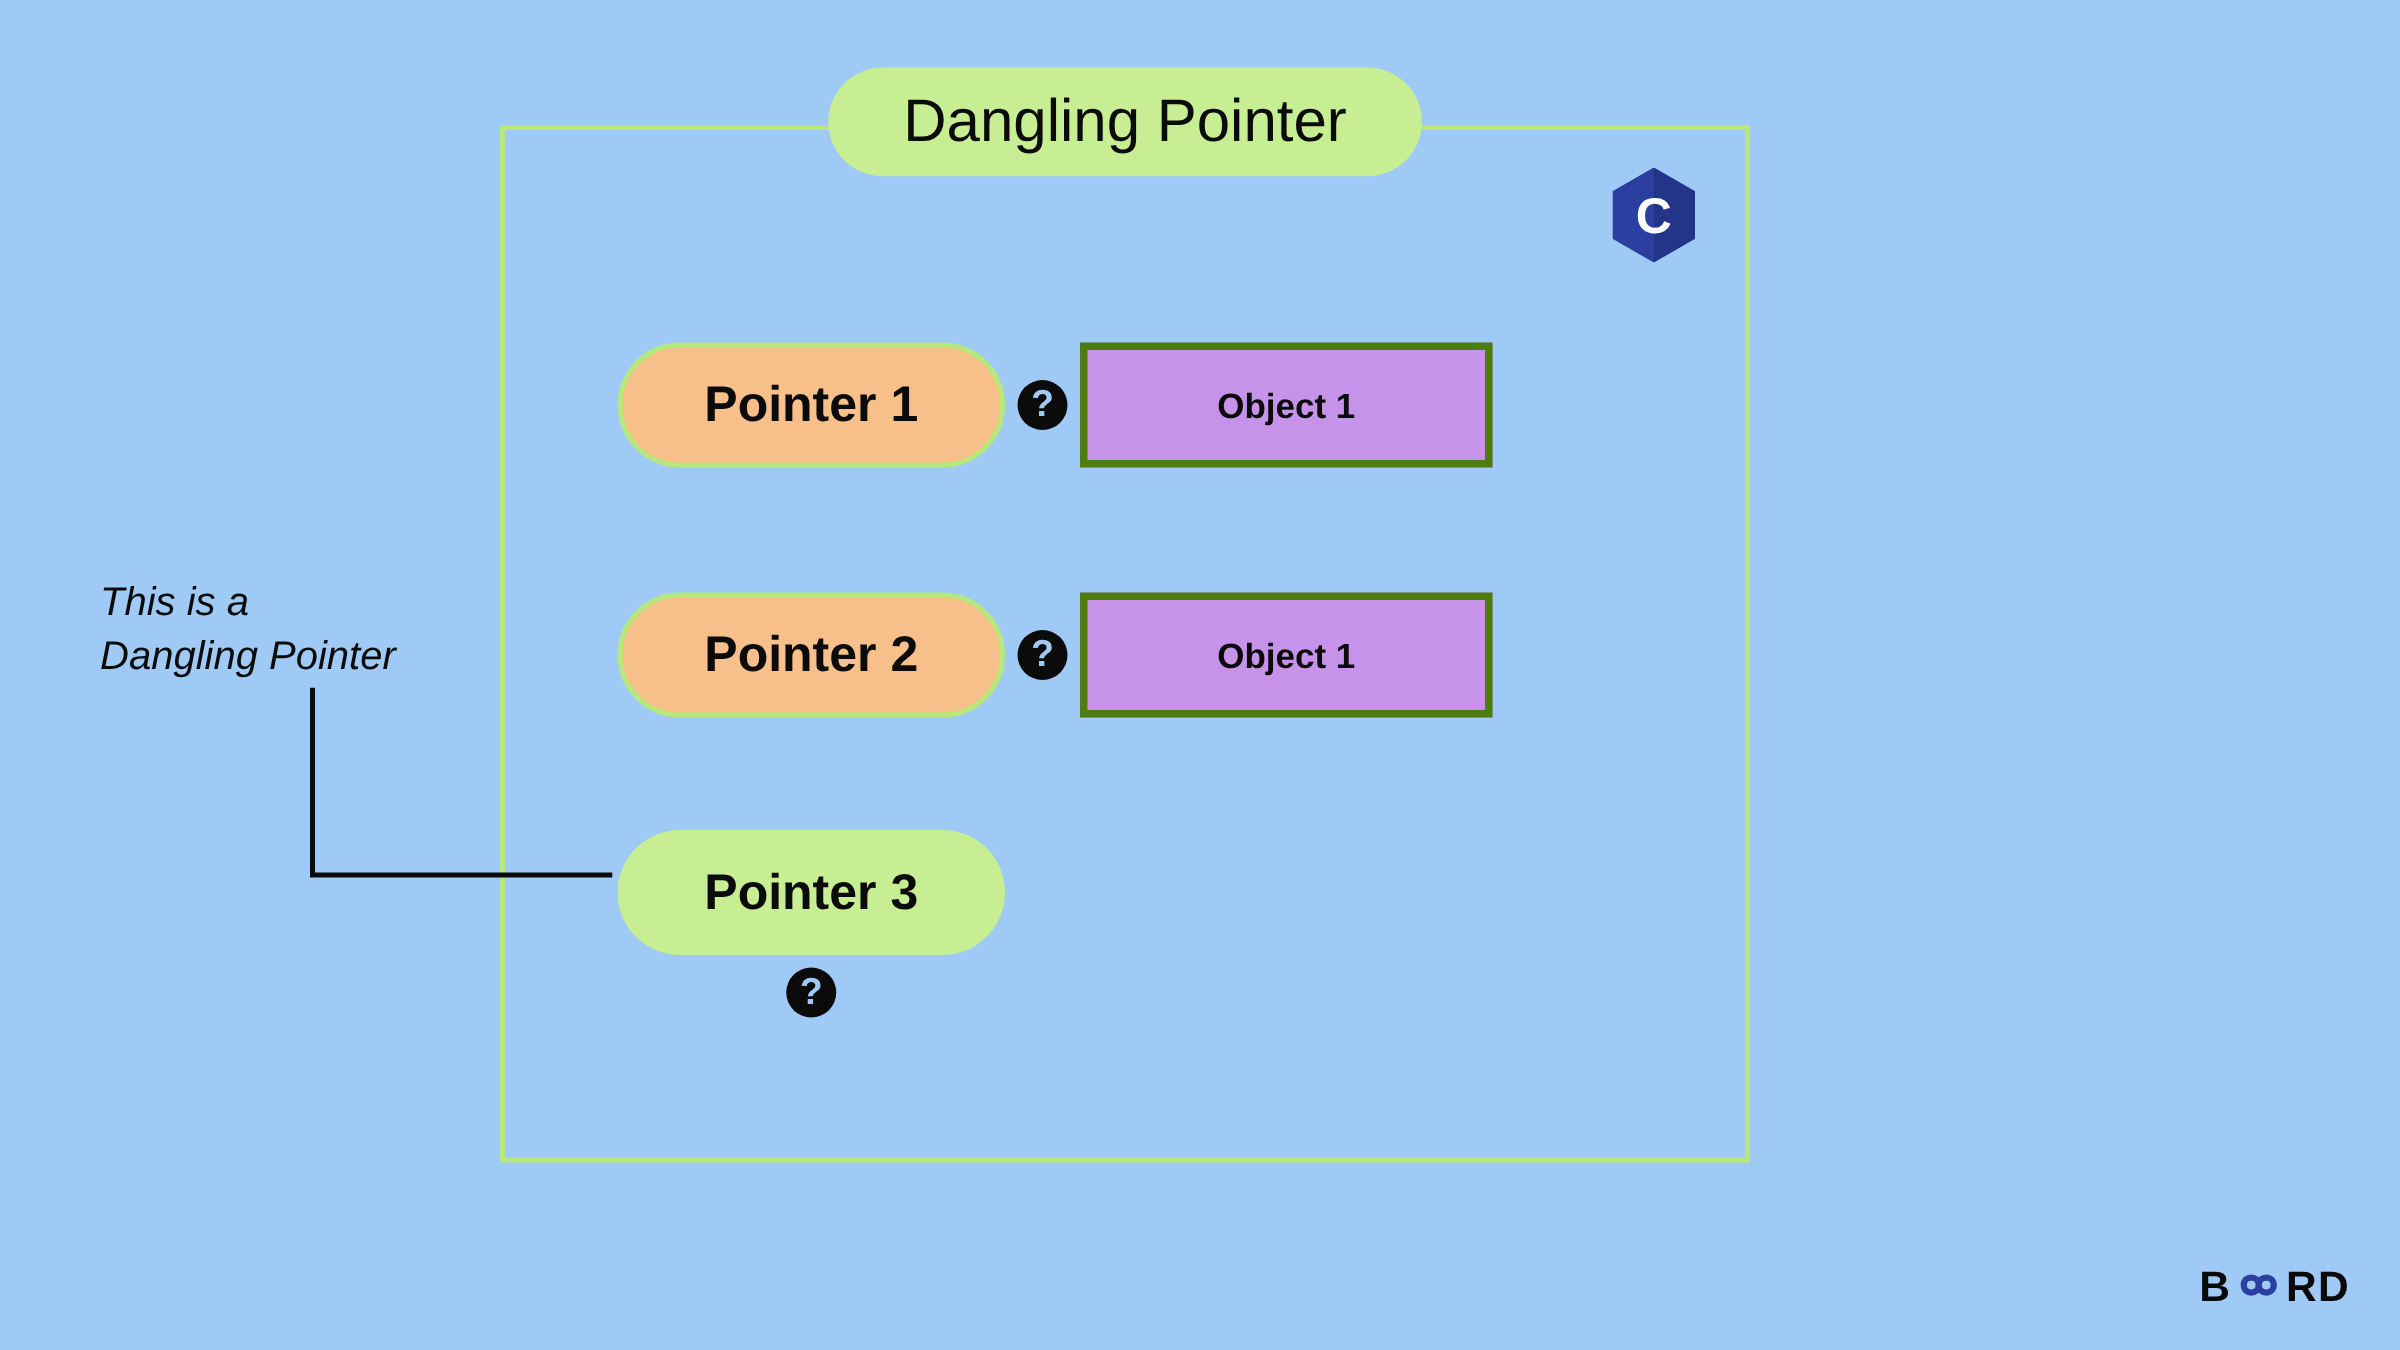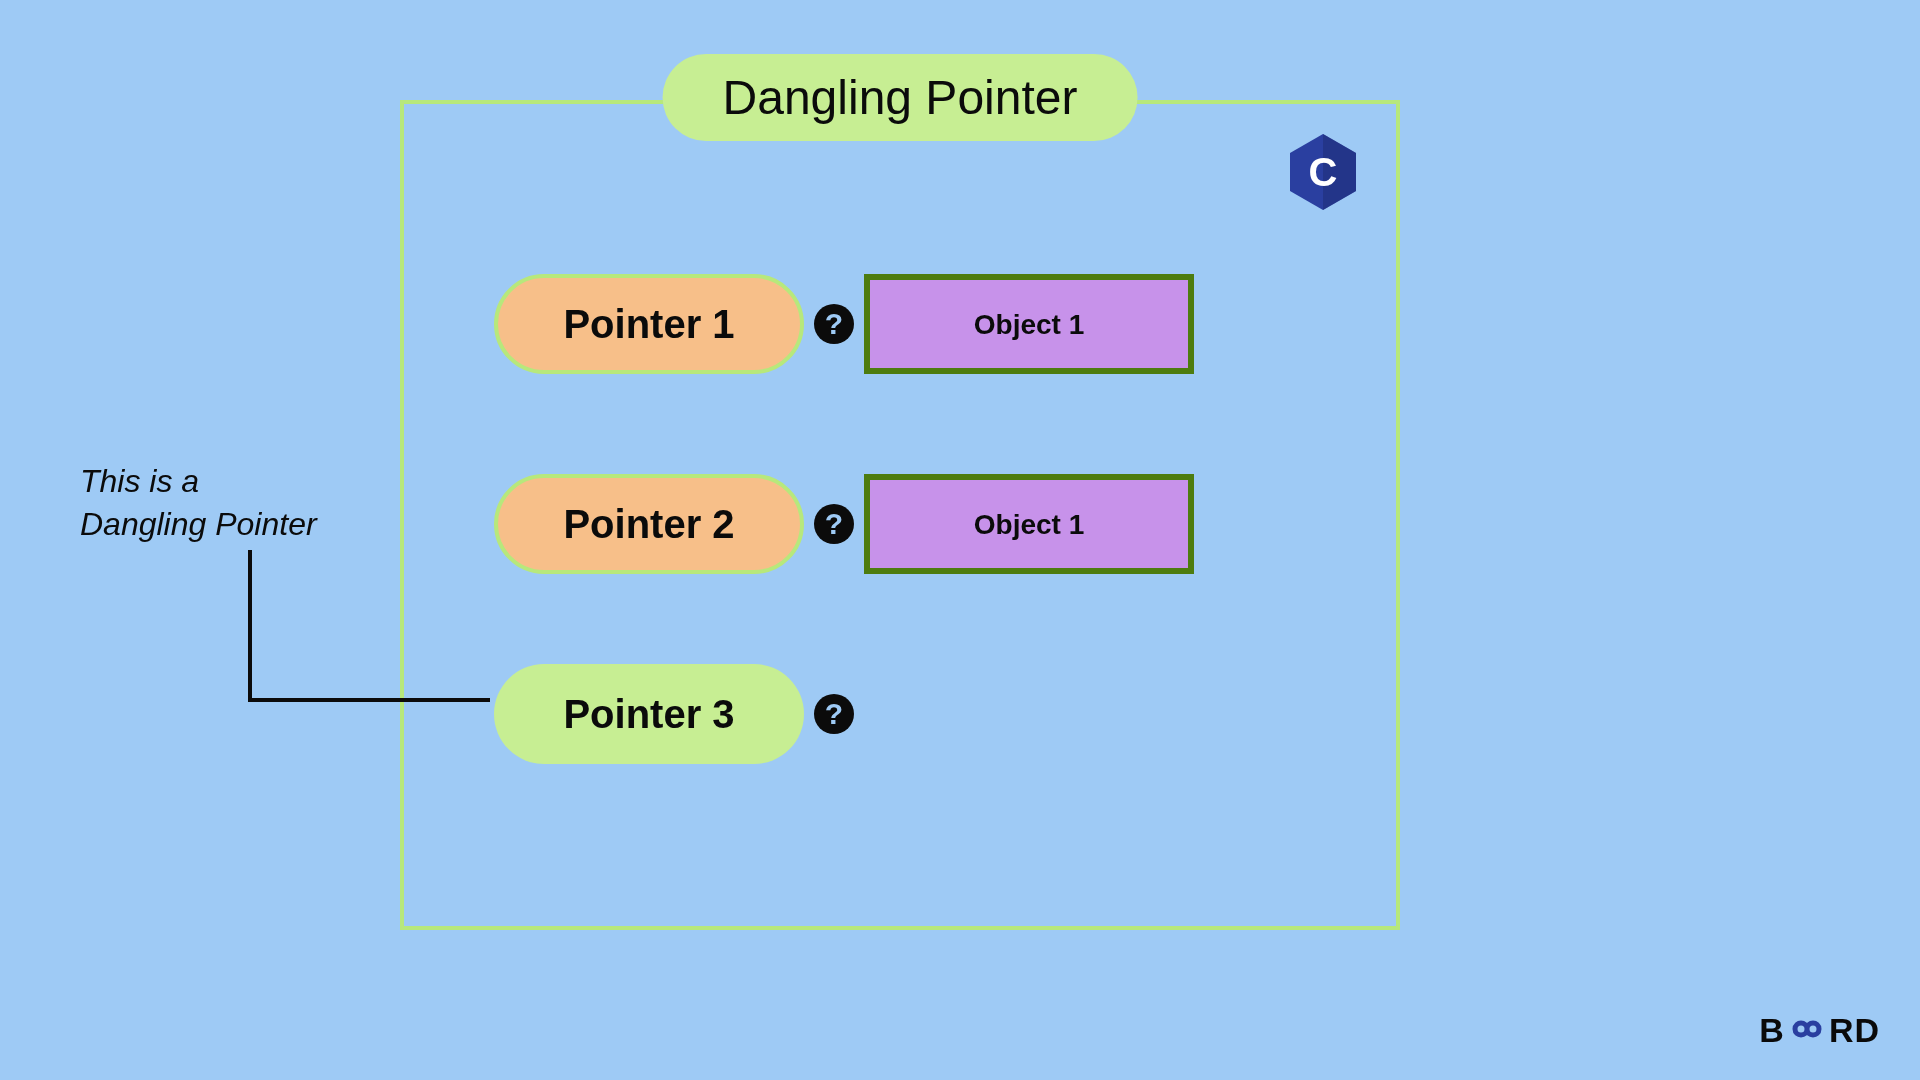--- a/index.html
+++ b/index.html
@@ -40,21 +40,21 @@
   }
   .row {
     position: absolute;
     left: 90px;
     display: flex;
     align-items: center;
     gap: 10px;
   }
   .row1 { top: 170px; }
   .row2 { top: 370px; }
-  .row3 { top: 560px; }
+  .row3 { top: 560px; flex-direction: column; }
   .pointer-pill {
     width: 310px;
     height: 100px;
     border-radius: 60px;
     display: flex;
     align-items: center;
     justify-content: center;
     font-size: 40px;
     font-weight: 800;
     color: #0b0b0b;

